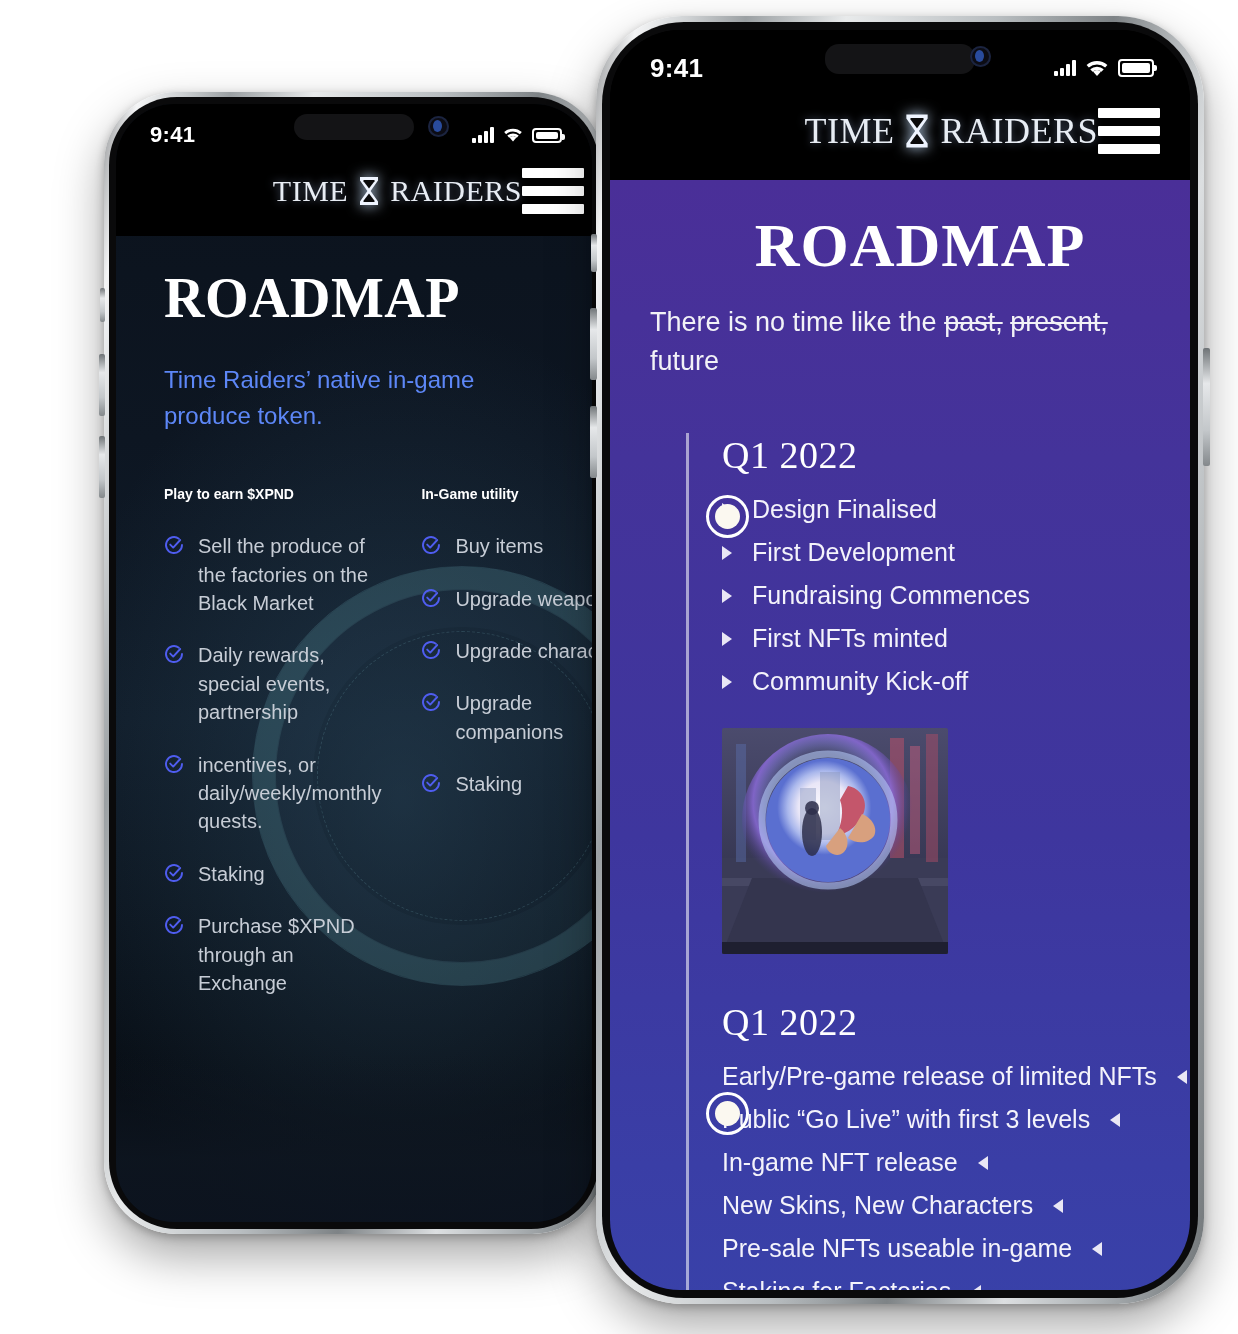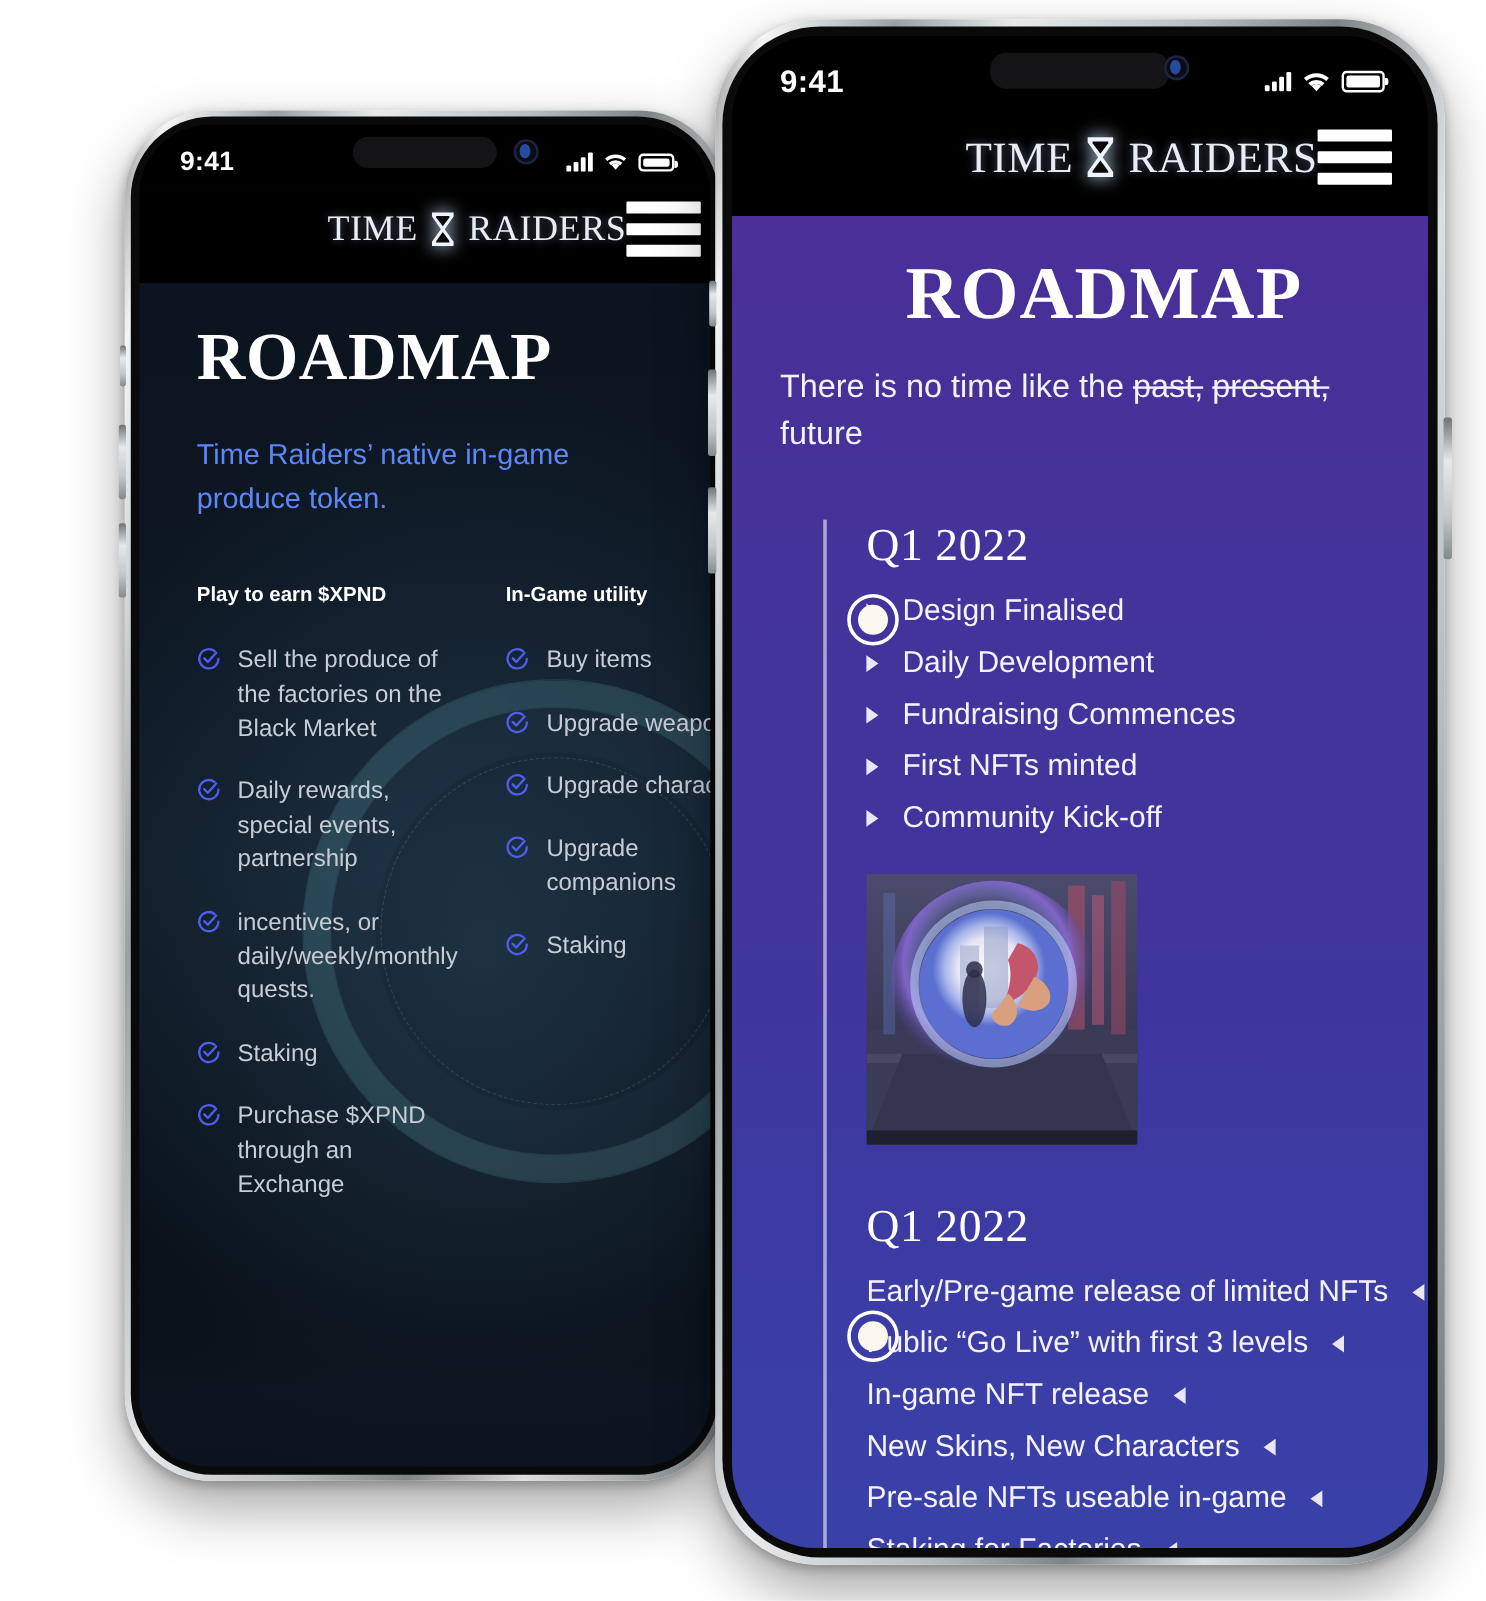--- a/index.html
+++ b/index.html
@@ -112,21 +112,21 @@
     background: linear-gradient(180deg, rgba(12,20,30,0) 0%, rgba(14,22,33,.85) 35%, #0b1220 100%);
   }
   .h1-xp {
     font-family: "Liberation Serif", serif; color:#fff;
     font-size: 56px; line-height: 1.22; letter-spacing:.5px;
     padding: 24px 0 0 48px;
   }
   .lede { color:#5d87f7; font-size:24px; line-height:1.5; padding: 30px 48px 0 48px; font-weight:400;}
   .cols { display:flex; padding: 52px 0 0 48px; gap: 40px; position:relative; }
   .col { width: 230px; }
-  .col h3 { color:#fff; font-size:17px; font-weight:600; margin-bottom:30px; white-space:nowrap; }
+  .col h3 { color:#fff; font-size:14px; font-weight:600; margin-bottom:30px; white-space:nowrap; }
   .li { display:flex; gap:14px; margin-bottom:24px; }
   .li .tx { color:#c7cdd6; font-size:20px; line-height:1.42; }
   .chk { flex:0 0 auto; margin-top:3px; }
 
   
   #phone-front { left: 596px; top: 16px; width: 608px; height: 1288px; }
   #phone-front .frame { border-radius: 86px; }
   #phone-front .frame-inner { border-radius: 82px; inset:6px; }
   #phone-front .screen { inset: 14px; border-radius: 70px;
     background: linear-gradient(180deg,#000 0,#000 0); }
@@ -370,21 +370,21 @@
           <div style="position:relative;">
             <div class="tl-node" style="top:62px;"></div>
             <div class="tl-block">
               <div class="q-head">Q1 2022</div>
               <div class="q-item">
                   <i class="tri-r"></i>
                   <span>Design Finalised</span>
                 </div>
               <div class="q-item">
                   <i class="tri-r"></i>
-                  <span>Daily Development</span>
+                  <span>First Development</span>
                 </div>
               <div class="q-item">
                   <i class="tri-r"></i>
                   <span>Fundraising Commences</span>
                 </div>
               <div class="q-item">
                   <i class="tri-r"></i>
                   <span>First NFTs minted</span>
                 </div>
               <div class="q-item">

